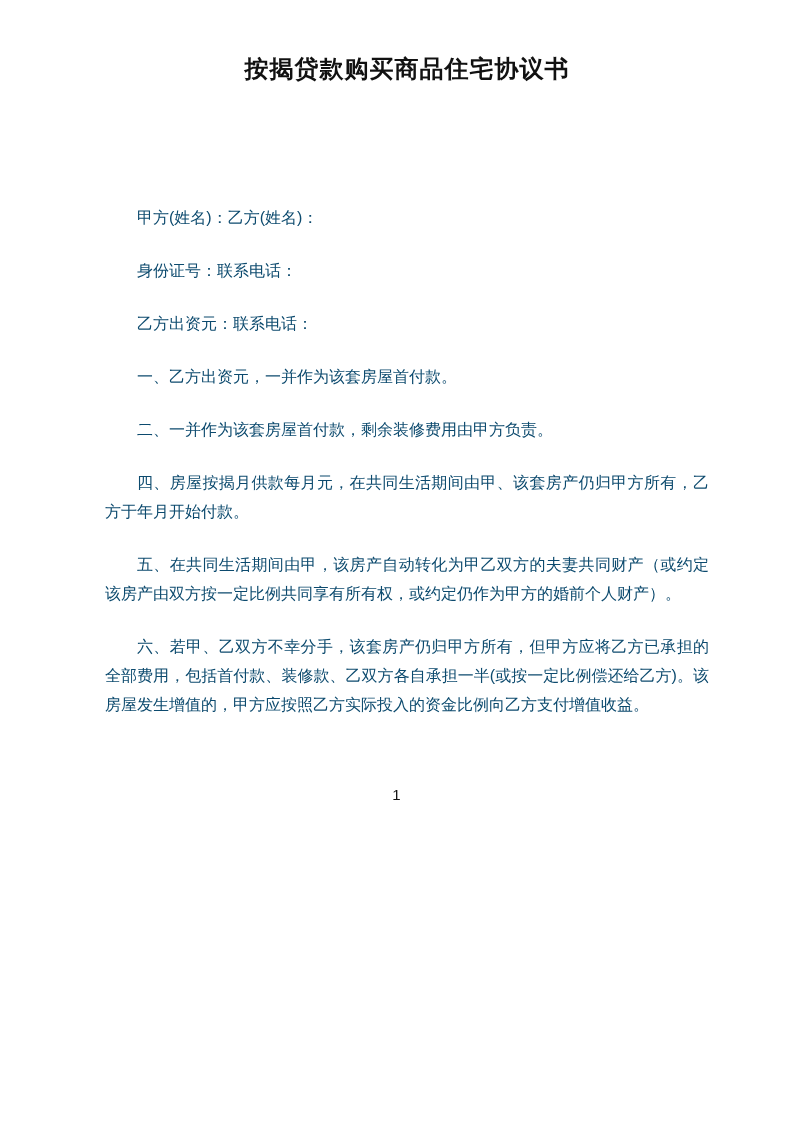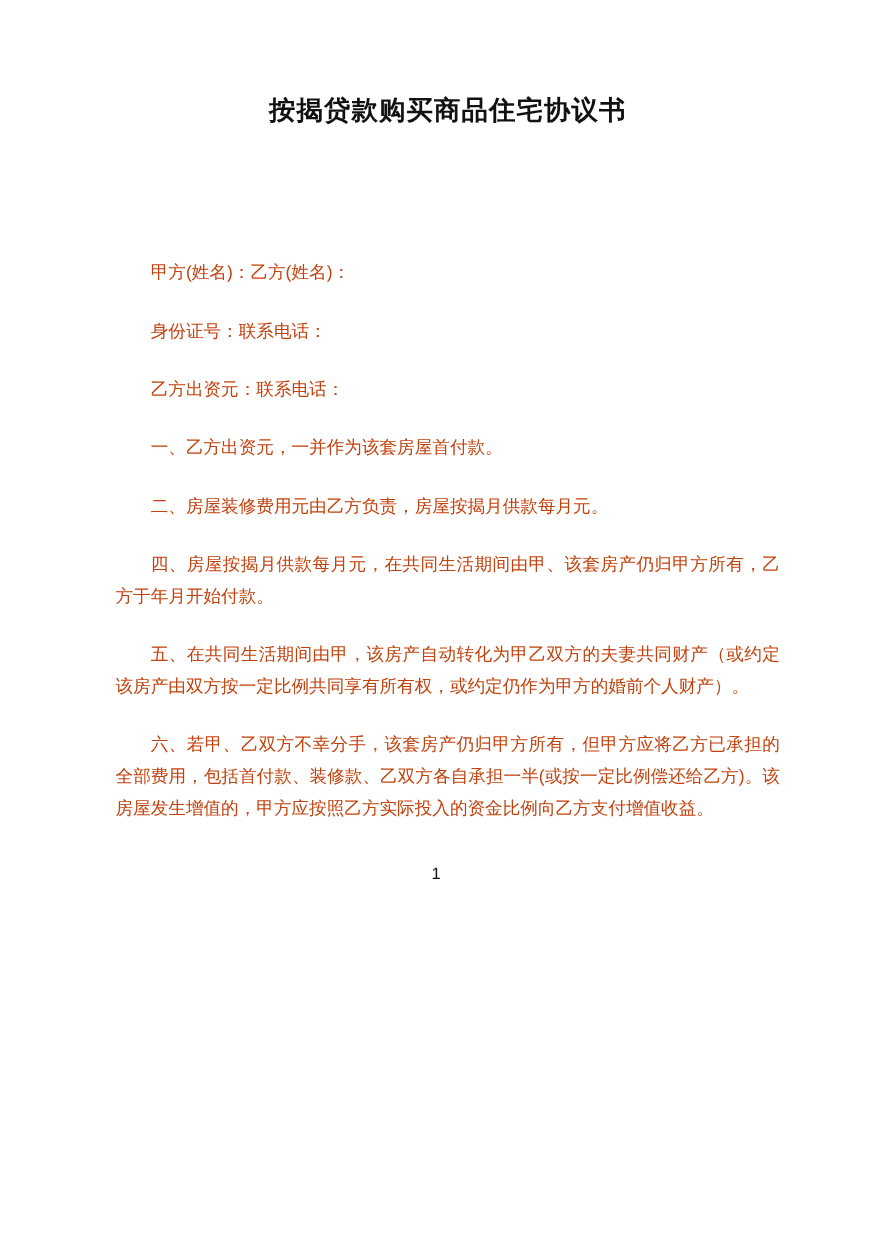--- a/index.html
+++ b/index.html
@@ -9,40 +9,40 @@
     font-family: "Liberation Sans", sans-serif;
   }
 
   .page {
     position: relative;
     width: 793px;
     height: 848px;
     margin: 0 auto;
     background: #ffffff;
     color: #111111;
-    padding: 84px 84px 0 105px;
+    padding: 53px 84px 0 105px;
     overflow: hidden;
   }
 
   .doc-title {
     font-size: 24px;
     font-weight: bold;
     text-align: center;
     letter-spacing: 1px;
     color: #111111;
     margin-bottom: 118px;
   }
 
   .doc-body p {
     font-size: 16px;
     line-height: 29px;
     text-align: justify;
     text-indent: 2em;
     margin-bottom: 24px;
-    color: #c2410c;
+    color: #0c4a6e;
     word-break: break-all;
   }
 
   .page-footer {
     position: absolute;
     left: 0;
     right: 0;
     bottom: 45px;
     text-align: center;
     font-size: 15px;
@@ -54,21 +54,21 @@
 
 <div class="page">
 
   <h1 class="doc-title">按揭贷款购买商品住宅协议书</h1>
 
   <div class="doc-body">
     <p>甲方(姓名)：乙方(姓名)：</p>
     <p>身份证号：联系电话：</p>
     <p>乙方出资元：联系电话：</p>
     <p>一、乙方出资元，一并作为该套房屋首付款。</p>
-    <p>二、房屋装修费用元由乙方负责，房屋按揭月供款每月元。</p>
+    <p>二、一并作为该套房屋首付款，剩余装修费用由甲方负责。</p>
     <p>四、房屋按揭月供款每月元，在共同生活期间由甲、该套房产仍归甲方所有，乙方于年月开始付款。</p>
     <p>五、在共同生活期间由甲，该房产自动转化为甲乙双方的夫妻共同财产（或约定该房产由双方按一定比例共同享有所有权，或约定仍作为甲方的婚前个人财产）。</p>
     <p>六、若甲、乙双方不幸分手，该套房产仍归甲方所有，但甲方应将乙方已承担的全部费用，包括首付款、装修款、乙双方各自承担一半(或按一定比例偿还给乙方)。该房屋发生增值的，甲方应按照乙方实际投入的资金比例向乙方支付增值收益。</p>
   </div>
 
   <div class="page-footer">1</div>
 
 </div>
 
 </body></html>

